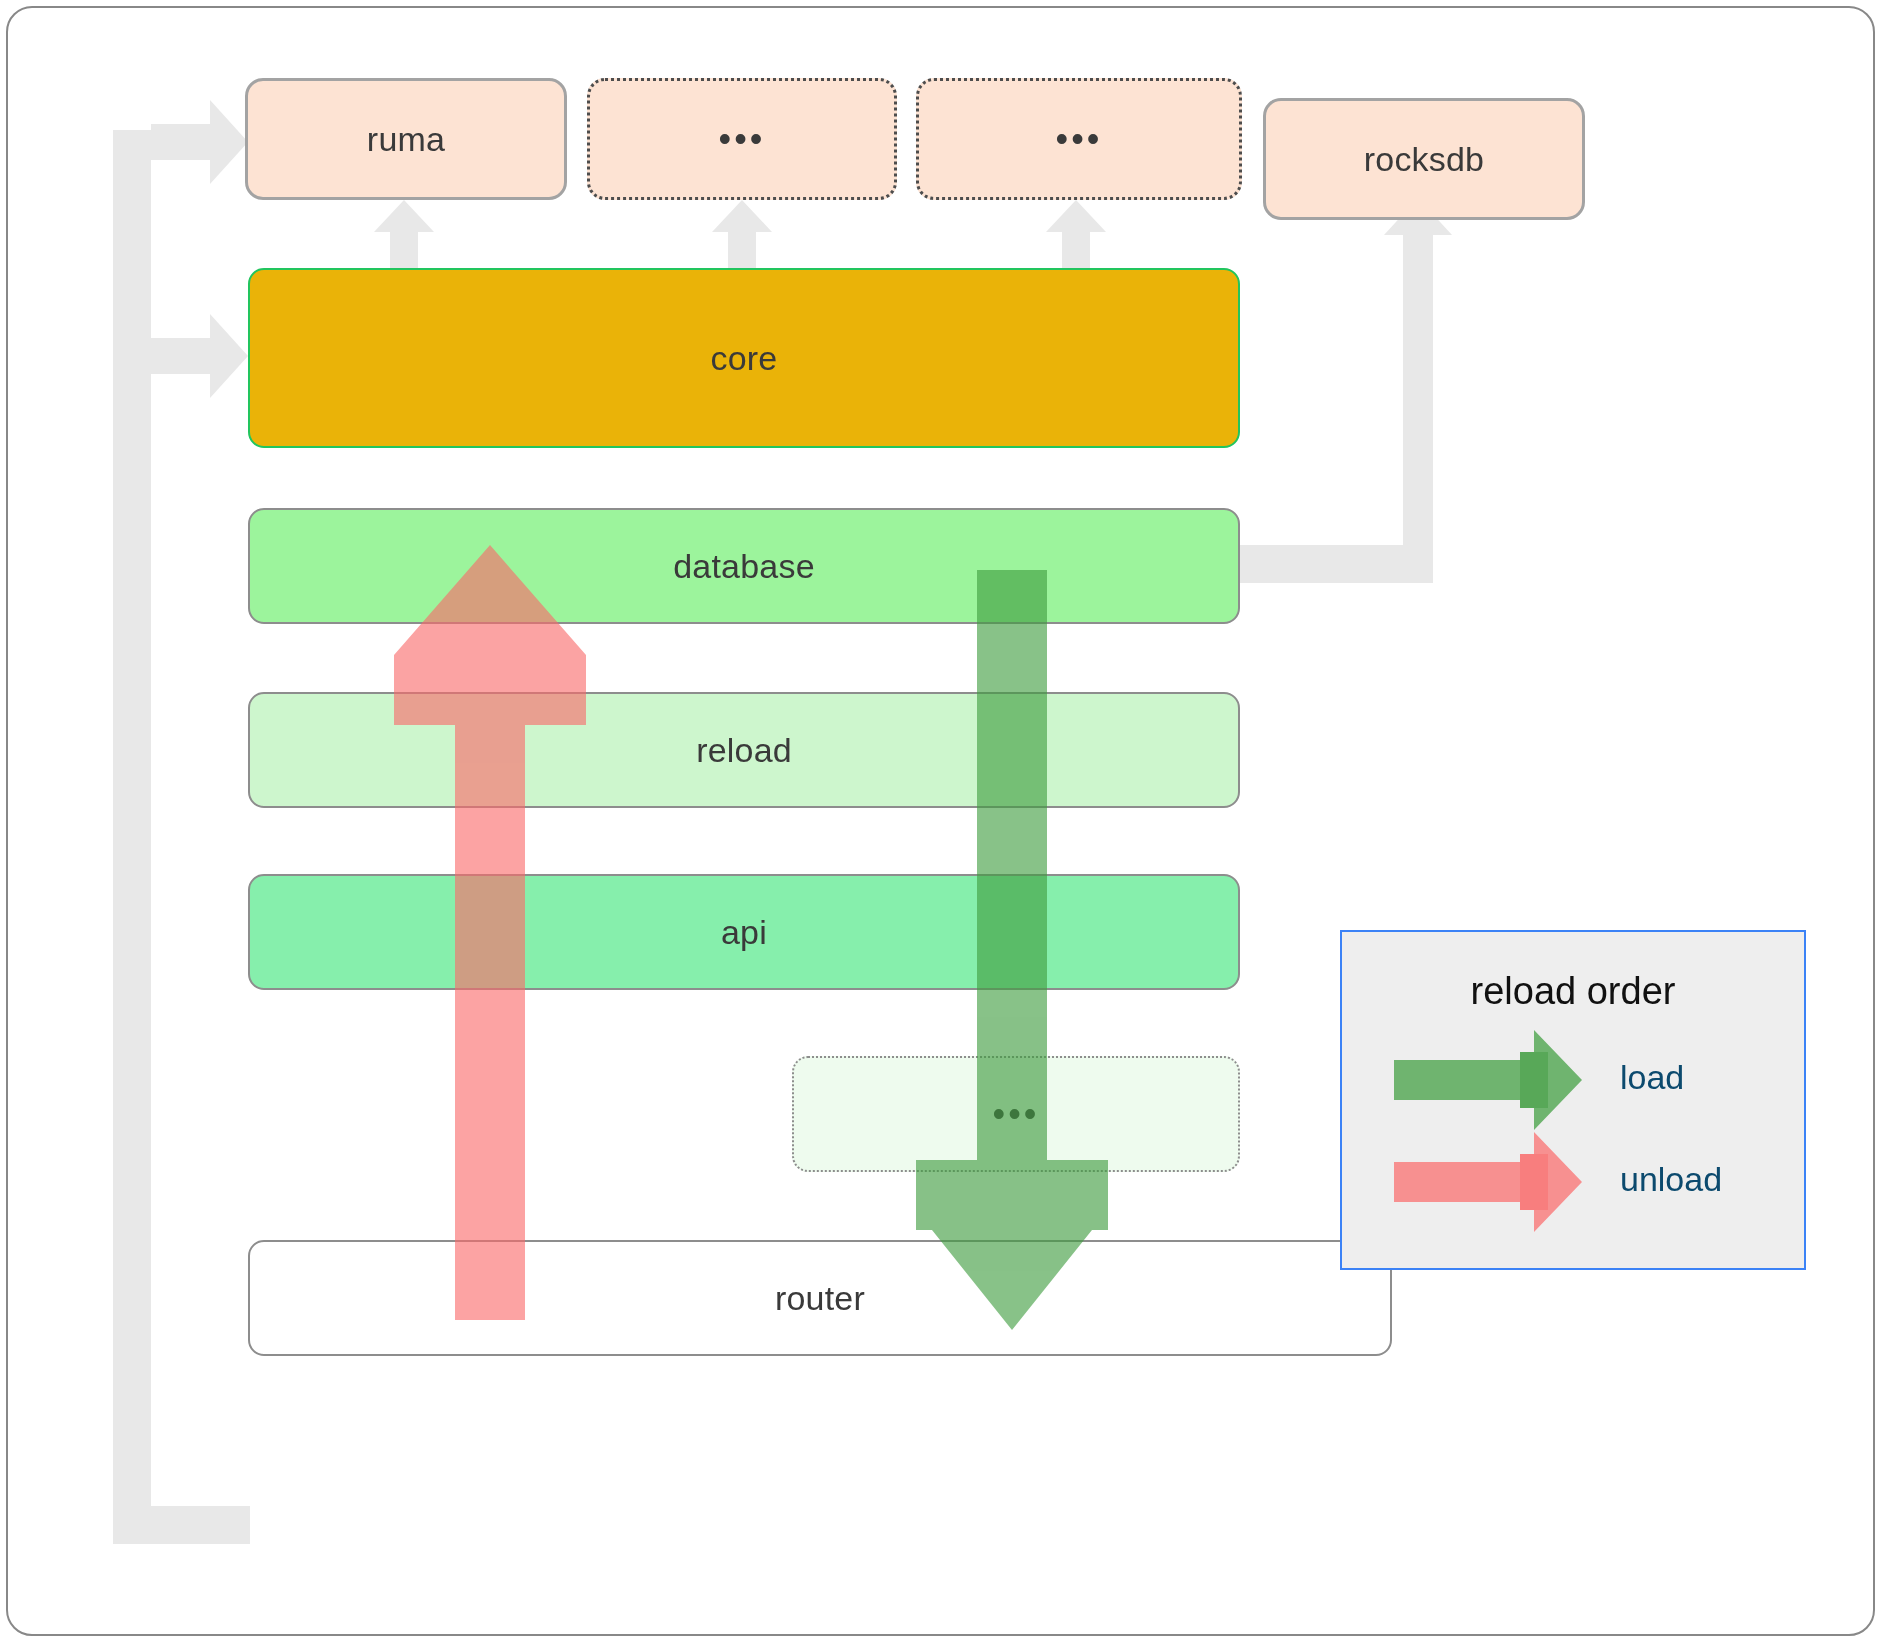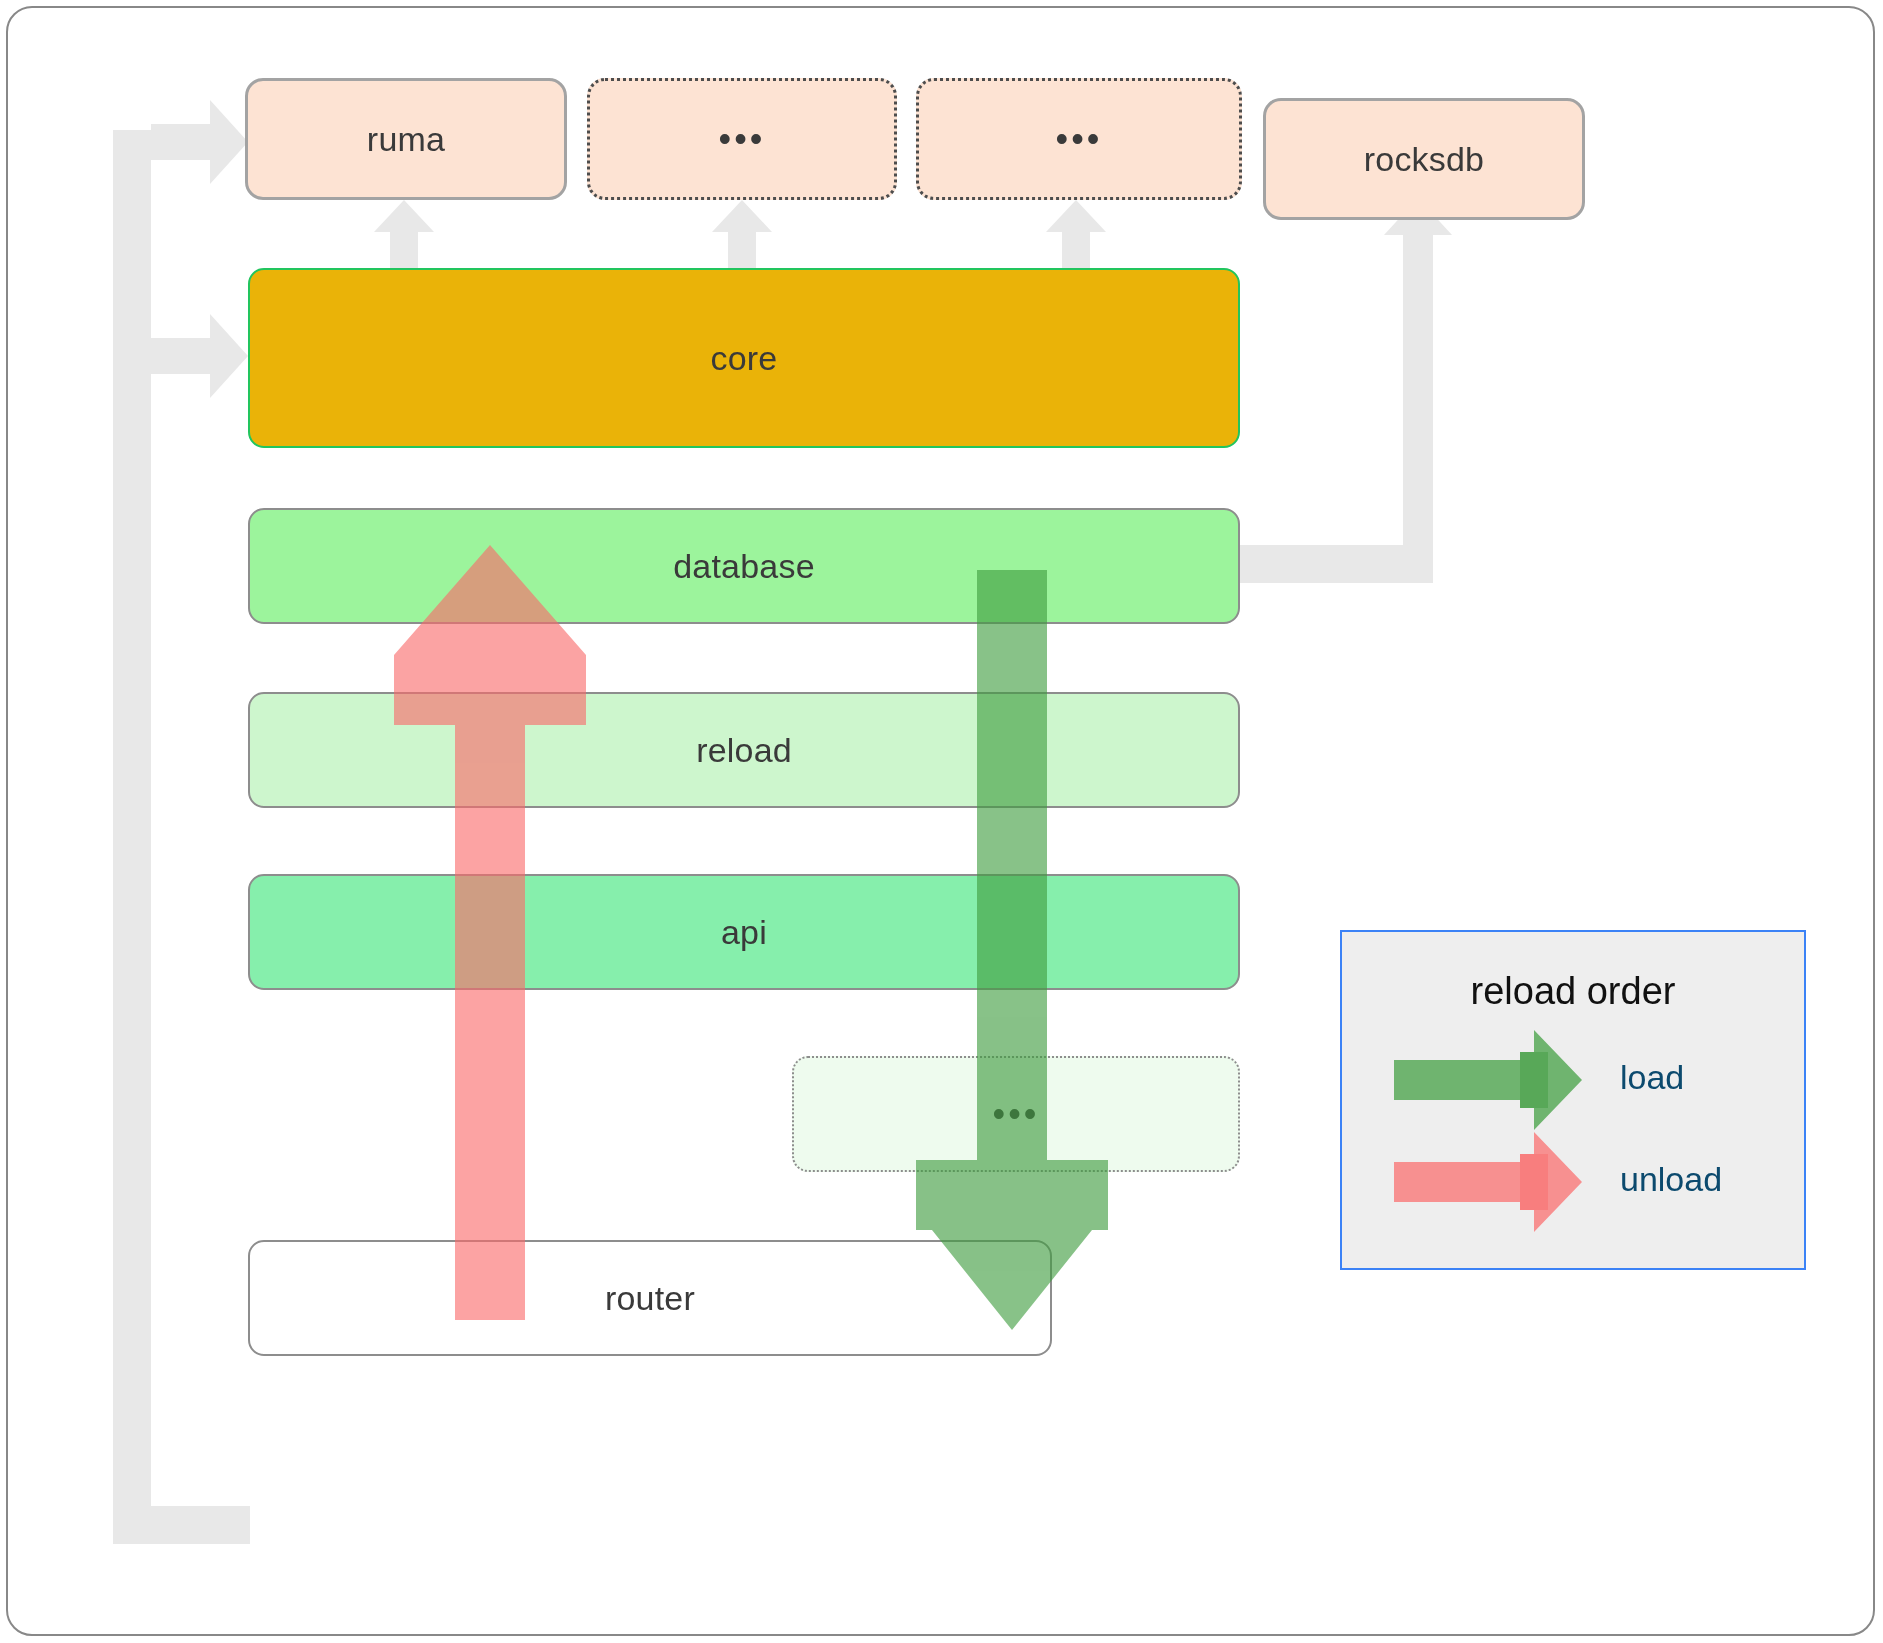--- a/index.html
+++ b/index.html
@@ -169,21 +169,21 @@
 
   <div class="node lvl" style="left:248px; top:874px; width:992px; height:116px; background:#86efac;">
     <span>api</span>
   </div>
 
 
   <div class="node lvl-dotted" style="left:792px; top:1056px; width:448px; height:116px; background:#eefbee;">
     <span class="dots">•••</span>
   </div>
 
-  <div class="node router-box" style="left:248px; top:1240px; width:804px; height:116px;">
+  <div class="node router-box" style="left:248px; top:1240px; width:1144px; height:116px;">
     <span>router</span>
   </div>
 
 
   <svg class="overlay" viewBox="0 0 1883 1643">
 
     <g opacity="0.62">
       <path fill="#fa6b6b" d="M 455 1320
                L 455 655
                L 394 655

